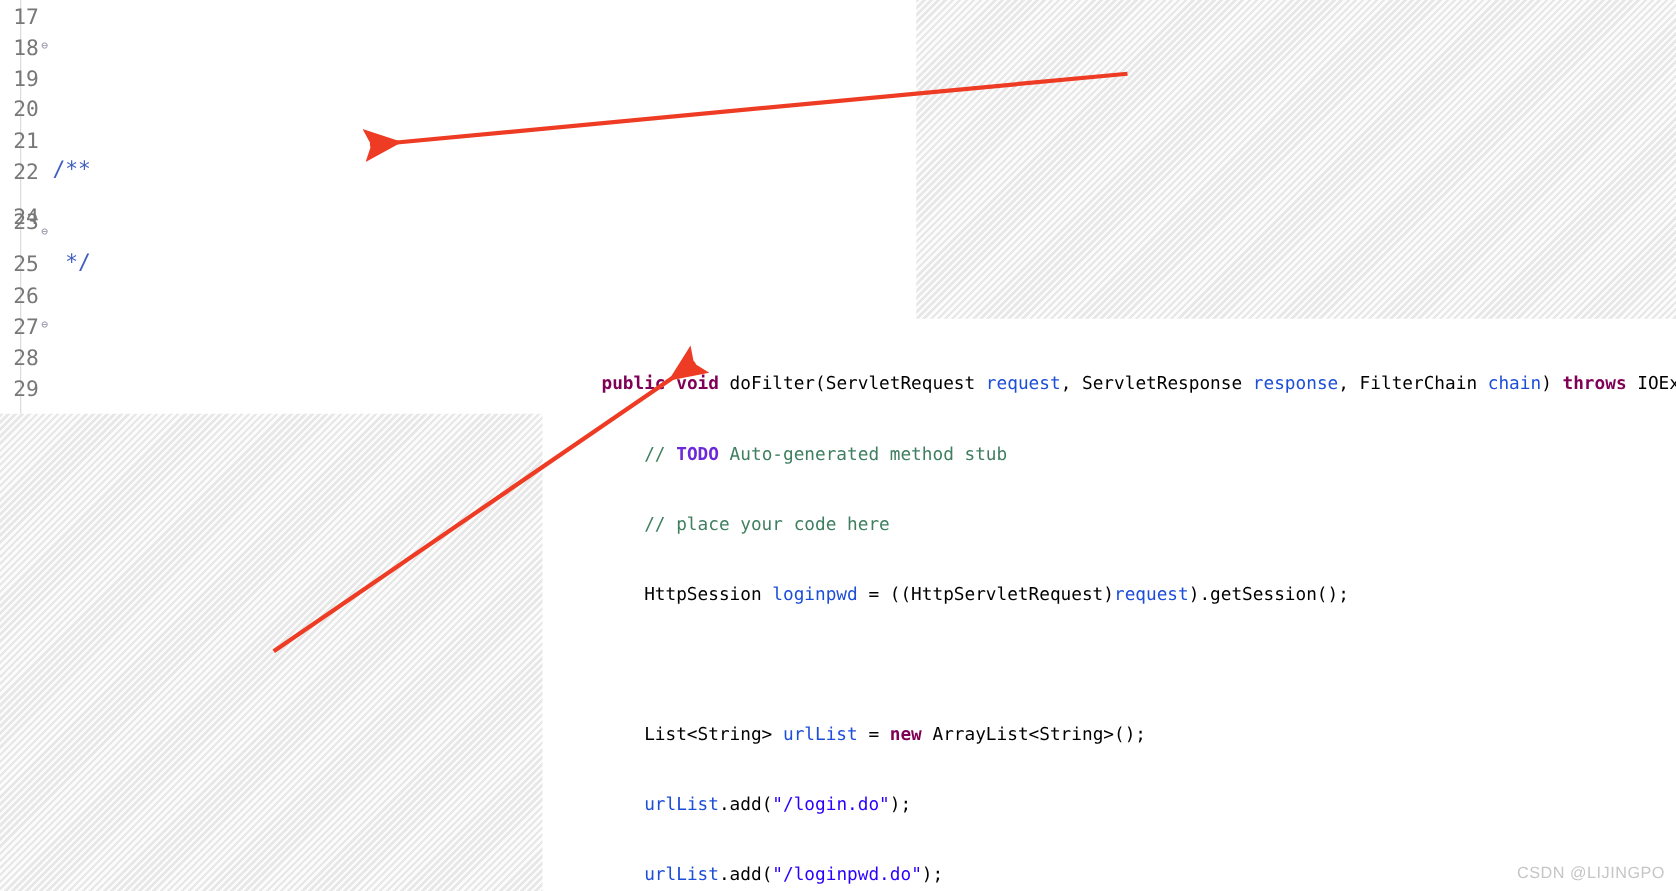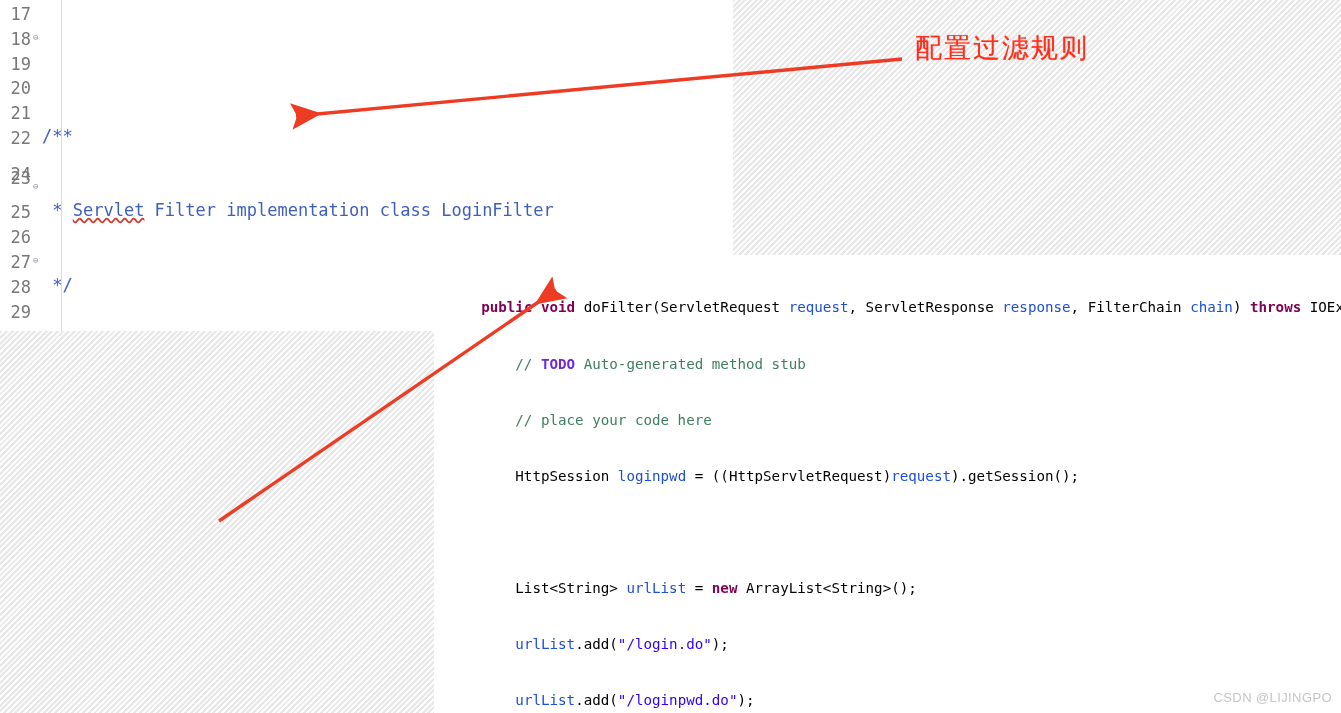--- a/index.html
+++ b/index.html
@@ -47,21 +47,21 @@
     left: 434px;
     top: 255px;
     width: 907px;
     height: 458px;
   }
 
   .gutter {
     position: absolute;
     left: 0;
     top: 0;
-    width: 62px;
+    width: 17px;
     height: 100%;
     border-right: 1px solid #dcdcdc;
     box-sizing: border-box;
   }
 
   .ln {
     position: absolute;
     left: 0;
     width: 31px;
     text-align: right;
@@ -166,21 +166,20 @@
       <div class="ln" style="top:299.6px">29</div>
 
       <div class="fold" style="top:33px">⊖</div>
       <div class="fold" style="top:182px">⊖</div>
       <div class="fold" style="top:256px">⊖</div>
     </div>
 
     <div class="lines-left">
       <div class="row" style="height:24.8px"></div>
       <div class="row"><span class="jdoc">/**</span></div>
-      <div class="row"><span class="jdoc"> * <span class="spell">Servlet</span> Filter implementation class LoginFilter</span></div>
       <div class="row"><span class="jdoc"> */</span></div>
       
       
       
       
       
       
       
       
       
@@ -219,18 +218,17 @@
   <svg id="arrows" viewBox="0 0 1341 713" width="1341" height="713">
     <defs>
       <marker id="ah" markerWidth="9" markerHeight="9" refX="7.6" refY="4.5" orient="auto" markerUnits="strokeWidth">
         <path d="M0,4.5 L9,0.6 L7.3,4.5 L9,8.4 Z" fill="#ee3b23"></path>
       </marker>
     </defs>
     <line x1="902" y1="59" x2="296" y2="116" stroke="#ee3b23" stroke-width="3.4" marker-end="url(#ah)"></line>
     <line x1="219" y1="521" x2="556" y2="290" stroke="#ee3b23" stroke-width="3.4" marker-end="url(#ah)"></line>
   </svg>
 
-  <div class="note" id="note-top">配置过滤规则</div>
 
 
   <div class="watermark">CSDN @LIJINGPO</div>
 
 </div>
 
 </body></html>

